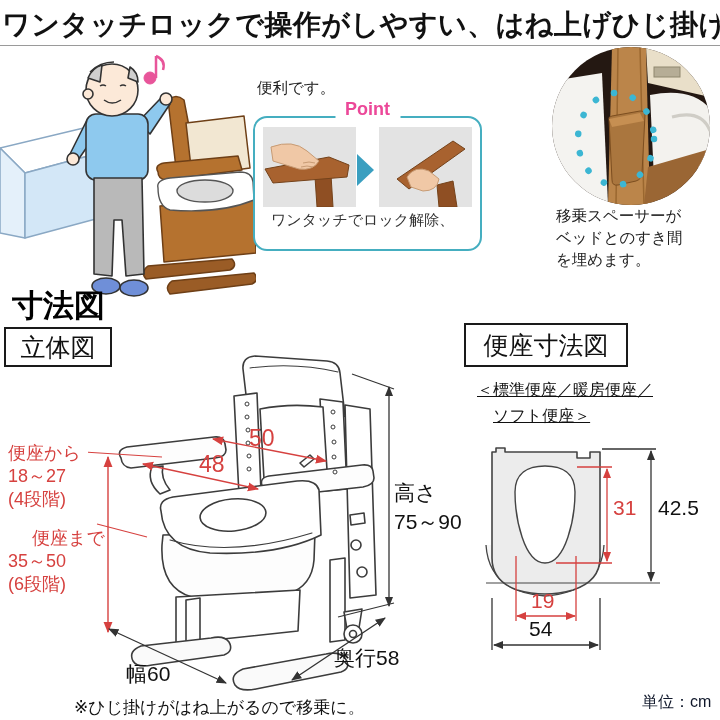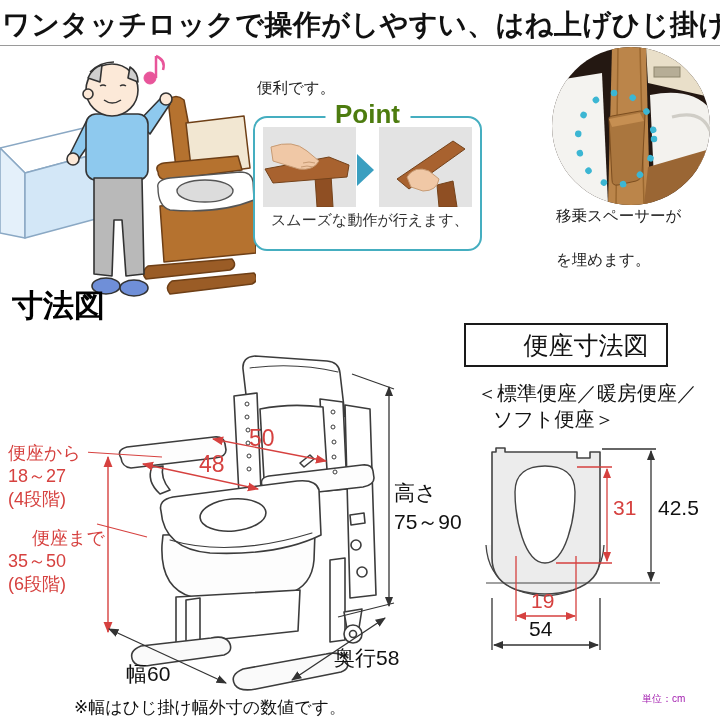--- a/index.html
+++ b/index.html
@@ -1,37 +1,37 @@
 <!DOCTYPE html>
 <html><head>
 <meta charset="utf-8">
 <style>
   html,body{margin:0;padding:0;background:#fff;}
   .page{position:relative;width:720px;height:720px;background:#fff;overflow:hidden;
-        font-family:"Liberation Sans","DejaVu Sans",sans-serif;color:#111;}
+        font-family:"Liberation Sans","DejaVu Sans",sans-serif;color:#111;border-radius:26px;}
   .abs{position:absolute;white-space:nowrap;}
   .title{font-size:28px;font-weight:bold;letter-spacing:.5px;}
   .divider{height:1px;background:#9a9a9a;width:720px;}
   .body-txt{font-size:15.5px;color:#222;}
   .point-box{border:2.5px solid #45aec0;border-radius:14px;background:#fff;}
-  .point-label{font-size:26px;font-weight:bold;color:#4d7c0f;background:#fff;padding:0 10px;
+  .point-label{font-size:18px;font-weight:bold;color:#ec4899;background:#fff;padding:0 10px;
                left:50%;transform:translateX(-50%);top:-19px;}
   .point-cap{font-size:15px;color:#333;}
   .arrow-right{width:0;height:0;border-top:16px solid transparent;border-bottom:16px solid transparent;
                border-left:17px solid #3a9fc0;}
   .h-section{font-size:31px;font-weight:bold;color:#000;text-align:center;}
   .label-box{border:2.5px solid #1a1a1a;background:#fff;display:flex;align-items:center;justify-content:center;}
   .label-box span{font-size:25px;color:#111;}
   .red-dim{color:#d6413f;}
   .dim-num{font-size:23px;}
   .dim-txt{font-size:18px;line-height:23px;}
   .blk-dim{font-size:21px;color:#111;}
-  .seat-types{font-size:20px;color:#111;}
+  .seat-types{font-size:16px;color:#111;text-decoration:underline;}
   .note{font-size:17px;color:#111;}
-  .unit{font-size:10px;color:#a21caf;}
+  .unit{font-size:16px;color:#0f172a;}
   svg{display:block;}
 </style>
 </head>
 <body>
 
 <div class="page">
 
   <div class="abs title" style="left:2px;top:6px;">ワンタッチロックで操作がしやすい、はね上げひじ掛け</div>
   <div class="abs divider" style="left:0;top:45px;"></div>
 
@@ -98,21 +98,21 @@
     </svg>
 
     <div class="abs arrow-right" style="left:102px;top:36px;"></div>
 
     <svg class="abs" style="left:124px;top:9px;" width="93" height="80" viewBox="0 0 93 80">
       <rect width="93" height="80" fill="#e3e3e3"></rect>
       <polygon points="58,58 74,54 78,80 60,80" fill="#8f4f23" stroke="#74421a"></polygon>
       <polygon points="18,52 74,14 86,22 30,62" fill="#a8622f" stroke="#74421a"></polygon>
       <path d="M28,50 Q36,38 50,44 L60,52 Q58,64 44,64 L32,60 Z" fill="#f0c8a6" stroke="#c79b74"></path>
     </svg>
-    <div class="abs point-cap" style="left:16px;top:93px;">スムーズな動作が行えます、</div>
+    <div class="abs point-cap" style="left:16px;top:93px;">ワンタッチでロック解除、</div>
   </div>
 
   <svg class="abs" style="left:552px;top:47px;" width="158" height="158" viewBox="0 0 158 158">
     <defs>
         <clipPath id="circ">
           <circle cx="79" cy="79" r="79"></circle>
         </clipPath>
       </defs>
     <g clip-path="url(#circ)">
       <rect width="158" height="158" fill="#241812"></rect>
@@ -123,23 +123,27 @@
       <path d="M66,0 L64,158 M88,0 L92,158" stroke="#9a672f" stroke-width="1.5"></path>
       <path d="M98,48 Q140,40 158,62 L158,120 Q128,118 102,132 Z" fill="#f3f2ee"></path>
       <path d="M120,70 Q150,62 158,84" fill="none" stroke="#cfcdc6" stroke-width="3"></path>
       <polygon points="96,120 158,102 158,158 92,158" fill="#9a6634"></polygon>
       <path d="M57,72 Q56,70 60,69 L88,64 Q93,64 93,68 L90,126 Q90,132 84,134 L66,138 Q60,139 60,133 Z" fill="#aa763e" stroke="#7c4e20"></path>
       <polygon points="57,72 88,66 92,74 60,80" fill="#c68f52"></polygon>
       <ellipse cx="64" cy="92" rx="38" ry="46" fill="none" stroke="#3cb6d3" stroke-width="6.5" stroke-dasharray="0.1 19.5" stroke-linecap="round"></ellipse>
     </g>
   </svg>
   <div class="abs body-txt" style="left:556px;top:206px;">移乗スペーサーが</div>
+  <div class="abs body-txt" style="left:556px;top:228px;">ベッドとのすき間</div>
   <div class="abs body-txt" style="left:556px;top:250px;">を埋めます。</div>
 
   <div class="abs h-section" style="left:12px;top:285px;">寸法図</div>
+  <div class="abs label-box" style="left:4px;top:327px;width:104px;height:36px;">
+    <span>立体図</span>
+  </div>
 
   <svg class="abs" style="left:88px;top:336px;" width="392" height="384" viewBox="88 336 392 384">
     <defs>
       <marker id="mr" viewBox="0 0 10 10" refX="9" refY="5" markerWidth="8" markerHeight="8" orient="auto-start-reverse">
         <path d="M0,1 L10,5 L0,9 z" fill="#d6413f"></path>
       </marker>
       <marker id="mb" viewBox="0 0 10 10" refX="9" refY="5" markerWidth="8" markerHeight="8" orient="auto-start-reverse">
         <path d="M0,1 L10,5 L0,9 z" fill="#333"></path>
       </marker>
     </defs>
@@ -206,23 +210,23 @@
   <div class="abs red-dim dim-txt" style="left:8px;top:442px;text-align:center;">便座から</div>
   <div class="abs red-dim dim-txt" style="left:8px;top:465px;">18～27</div>
   <div class="abs red-dim dim-txt" style="left:8px;top:488px;">(4段階)</div>
   <div class="abs red-dim dim-txt" style="left:8px;top:527px;margin-left:24px;">便座まで</div>
   <div class="abs red-dim dim-txt" style="left:8px;top:550px;">35～50</div>
   <div class="abs red-dim dim-txt" style="left:8px;top:573px;">(6段階)</div>
   <div class="abs blk-dim" style="left:394px;top:479px;">高さ</div>
   <div class="abs blk-dim" style="left:394px;top:508px;">75～90</div>
   <div class="abs blk-dim" style="left:126px;top:660px;">幅60</div>
   <div class="abs blk-dim" style="left:334px;top:644px;">奥行58</div>
-  <div class="abs note" style="left:74px;top:696px;">※幅はひじ掛け幅外寸の数値です。</div>
-
-  <div class="abs label-box" style="left:464px;top:323px;width:160px;height:40px;padding-left:40px;">
+  <div class="abs note" style="left:74px;top:696px;">※ひじ掛けがはね上がるので移乗に。</div>
+
+  <div class="abs label-box" style="left:464px;top:323px;width:160px;height:40px;">
     <span>便座寸法図</span>
   </div>
   <div class="abs seat-types" style="left:477px;top:380px;">＜標準便座／暖房便座／</div>
   <div class="abs seat-types" style="left:493px;top:406px;">ソフト便座＞</div>
 
   <svg class="abs" style="left:468px;top:438px;" width="248" height="226" viewBox="468 438 248 226">
     <defs>
       <marker id="mr2" viewBox="0 0 10 10" refX="9" refY="5" markerWidth="8" markerHeight="8" orient="auto-start-reverse">
         <path d="M0,1 L10,5 L0,9 z" fill="#d6413f"></path>
       </marker>

